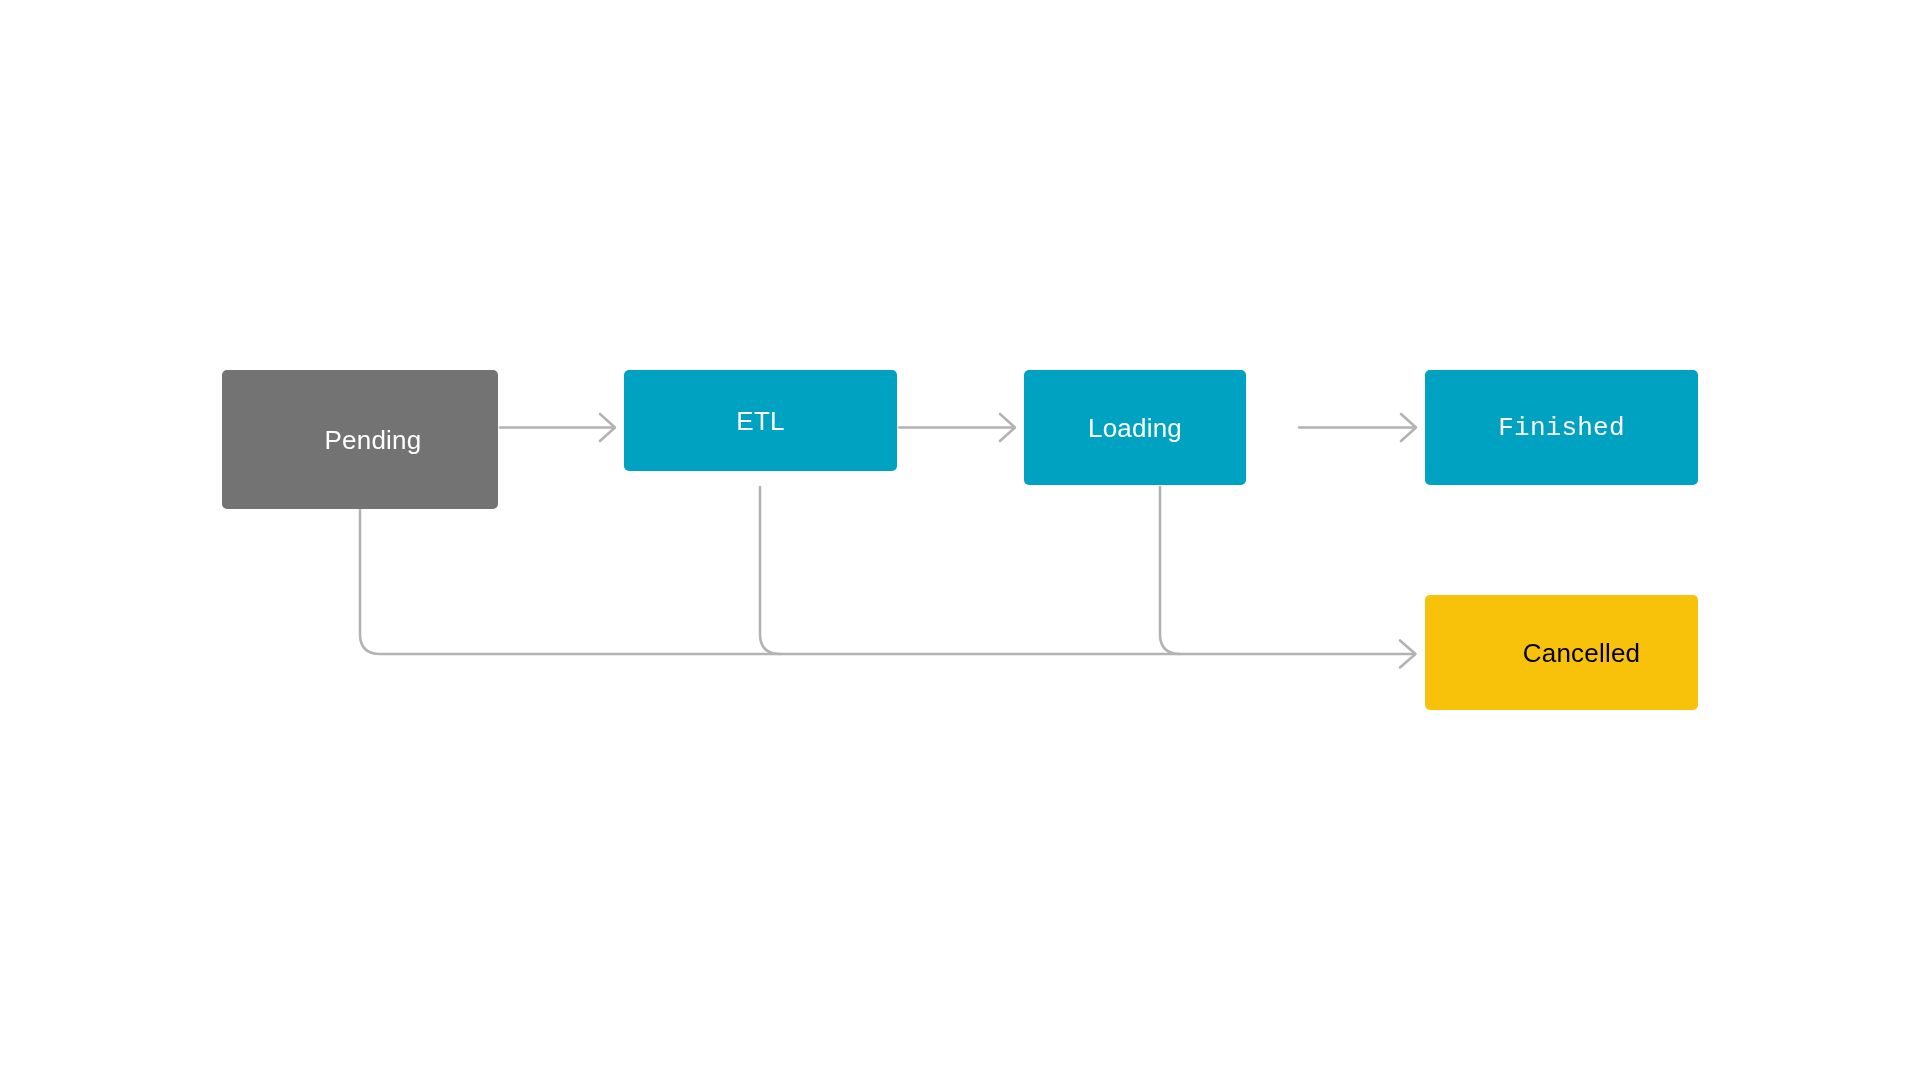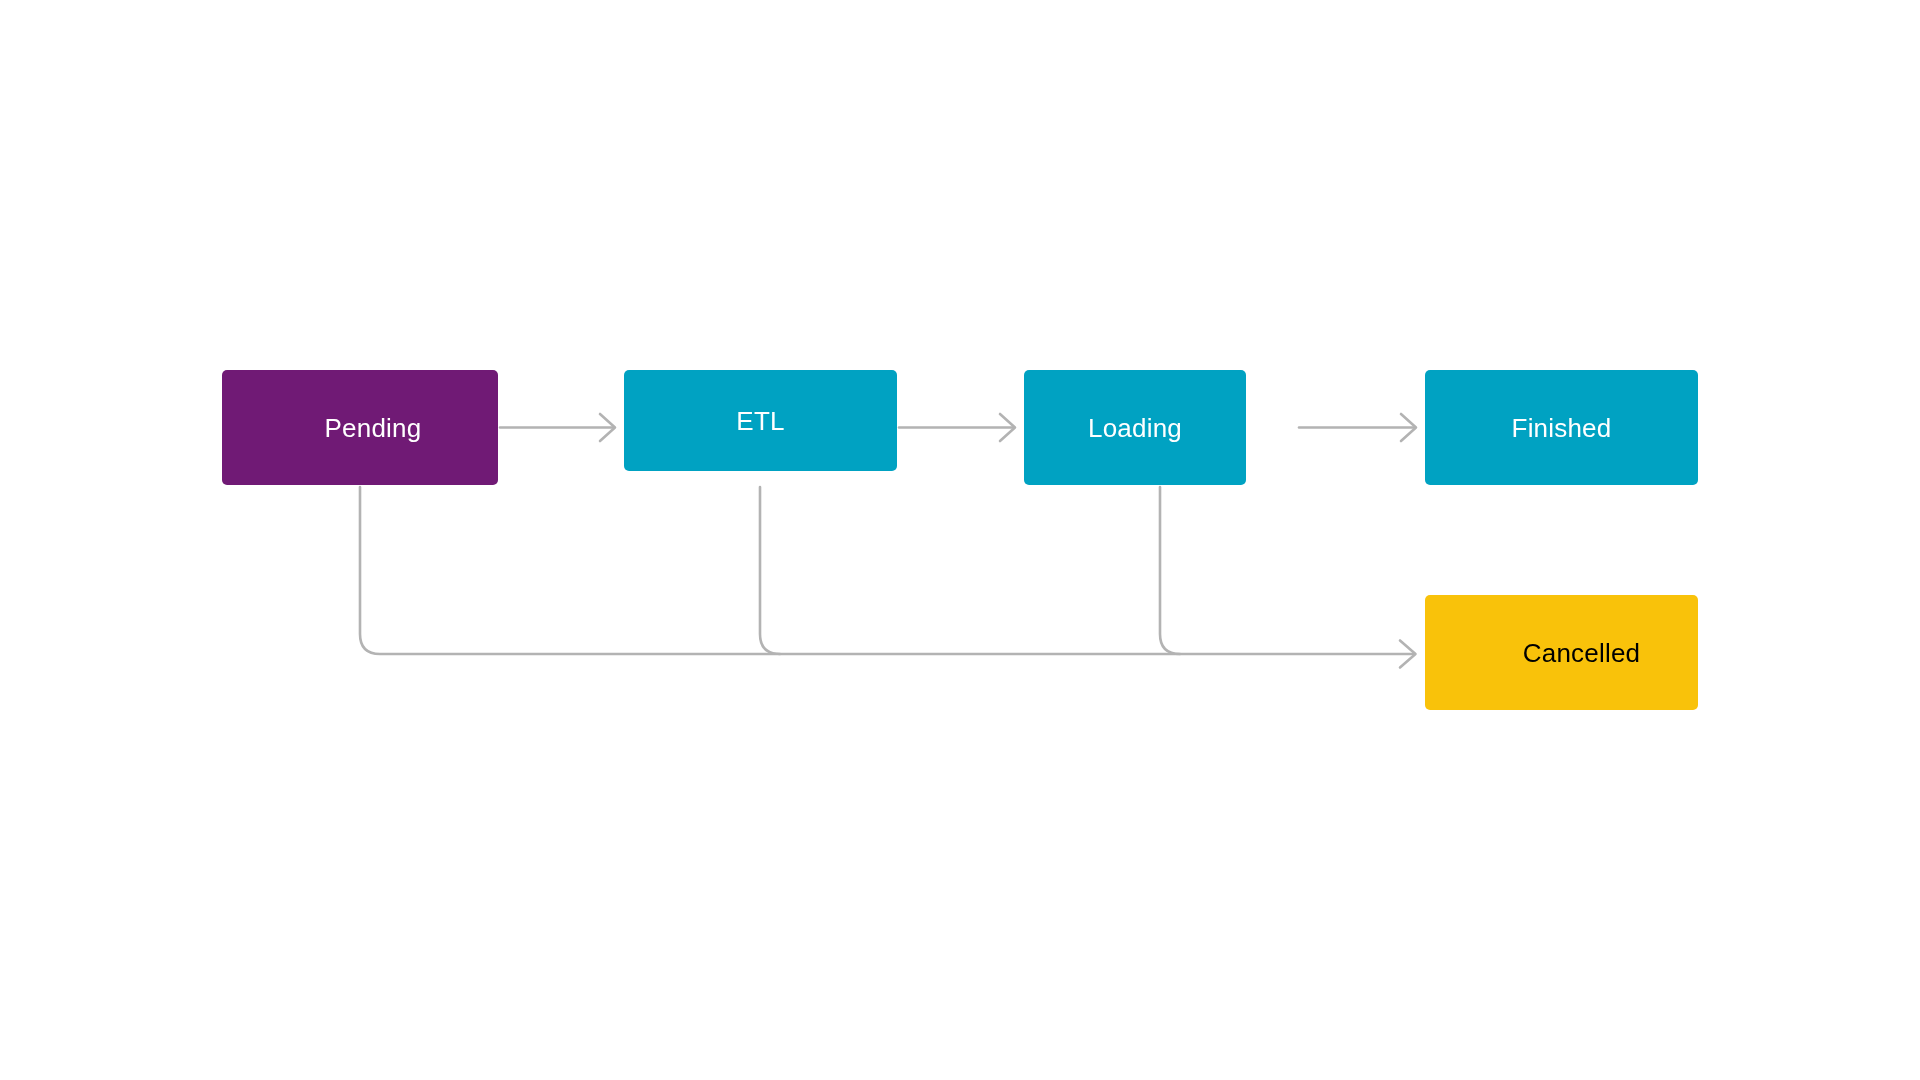--- a/index.html
+++ b/index.html
@@ -37,24 +37,24 @@
     text-align: center;
     user-select: none;
   }
   .node-label {
     font-size: 26px;
     line-height: 1;
     letter-spacing: 0.2px;
     font-weight: 400;
     white-space: nowrap;
   }
-  .node-pending   { left: 222px;  top: 370px; width: 276px; height: 115px; background: #701a75; padding-left: 26px; }
+  .node-pending   { left: 222px;  top: 370px; width: 276px; height: 139px; background: #737373; padding-left: 26px; }
   .node-etl       { left: 624px;  top: 370px; width: 273px; height: 101px; background: #00A2C2; }
   .node-loading   { left: 1024px; top: 370px; width: 222px; height: 115px; background: #00A2C2; }
-  .node-finished  { left: 1425px; top: 370px; width: 273px; height: 115px; background: #00A2C2; }
+  .node-finished  { left: 1425px; top: 370px; width: 273px; height: 115px; background: #00A2C2; font-family: Liberation Mono, monospace; }
   .node-cancelled { left: 1425px; top: 595px; width: 273px; height: 115px; background: #F9C20A; padding-left: 40px; }
   .label-light { color: #ffffff; }
   .label-dark  { color: #000000; }
 </style>
 </head>
 <body>
 
 <div id="canvas">
 
   <svg id="edge-layer" width="1920" height="1080" viewBox="0 0 1920 1080" xmlns="http://www.w3.org/2000/svg">

